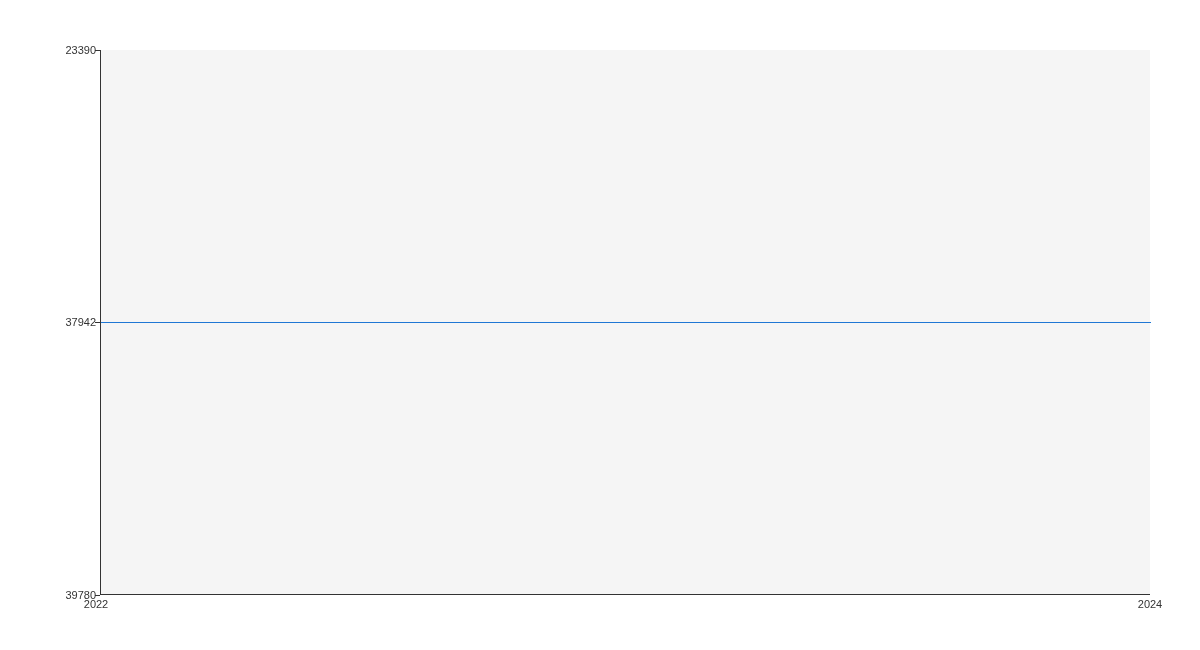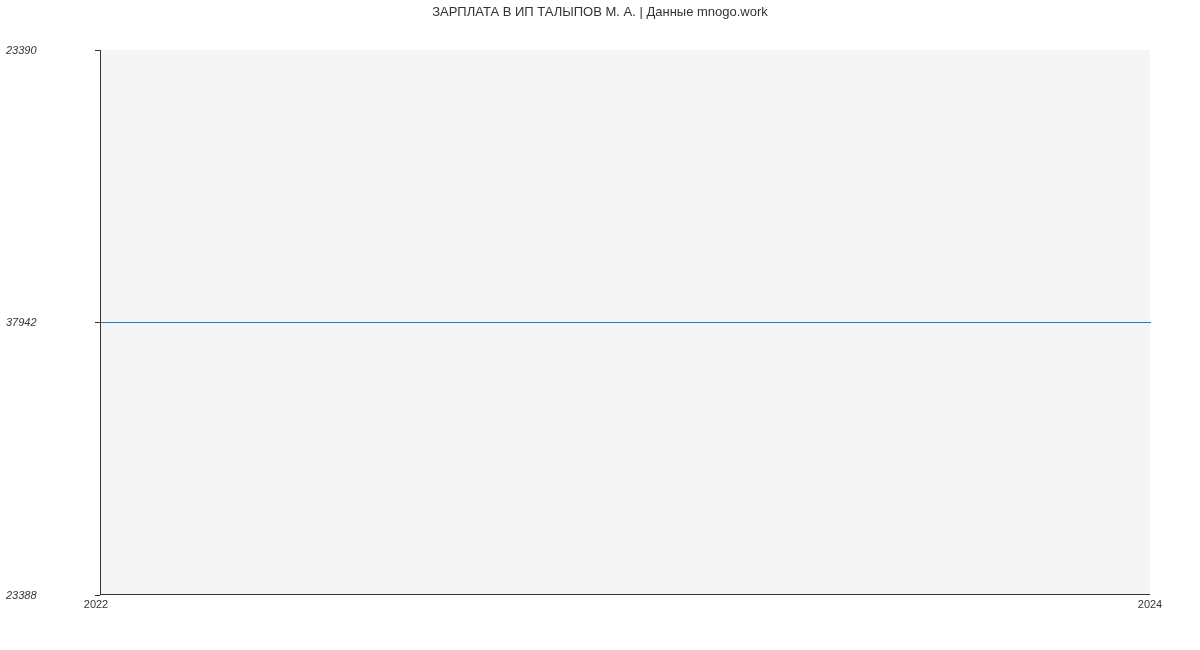--- a/index.html
+++ b/index.html
@@ -35,23 +35,22 @@
     border-left: 1px solid #333;
     border-bottom: 1px solid #333;
     box-sizing: border-box;
   }
   .y-tick-label {
     position: absolute;
     right: 1104px; 
     font-size: 11px;
     color: #333;
     transform: translateY(-50%);
-    text-align: left;
+    text-align: right;
     width: 90px;
-    font-style: italic;
   }
   .y-tick-mark {
     position: absolute;
     left: 95px;
     width: 5px;
     height: 1px;
     background: #333;
   }
   .x-tick-label {
     position: absolute;
@@ -64,29 +63,28 @@
     position: absolute;
     height: 0;
     border-top: 1.5px solid #1f77d4;
   }
 </style>
 </head>
 <body>
 
 <div class="chart-wrap">
 
-  <div class="title">ЗАРПЛАТА В ИП ТАЛЫПОВ М. А. | Данные mnogo.work</div>
 
   <div class="plot-area">
 
     <div class="data-line" style="left:0; width:1050px; top:272px;"></div>
   </div>
 
   <div class="y-tick-mark" style="top:595px;"></div>
-  <div class="y-tick-label" style="top:595px;">23388</div>
+  <div class="y-tick-label" style="top:595px;">39780</div>
 
   <div class="y-tick-mark" style="top:322px;"></div>
   <div class="y-tick-label" style="top:322px;">37942</div>
 
   <div class="y-tick-mark" style="top:50px;"></div>
   <div class="y-tick-label" style="top:50px;">23390</div>
 
   <div class="x-tick-label" style="left:96px;">2022</div>
   <div class="x-tick-label" style="left:1150px;text-align:center;">2024</div>
 

